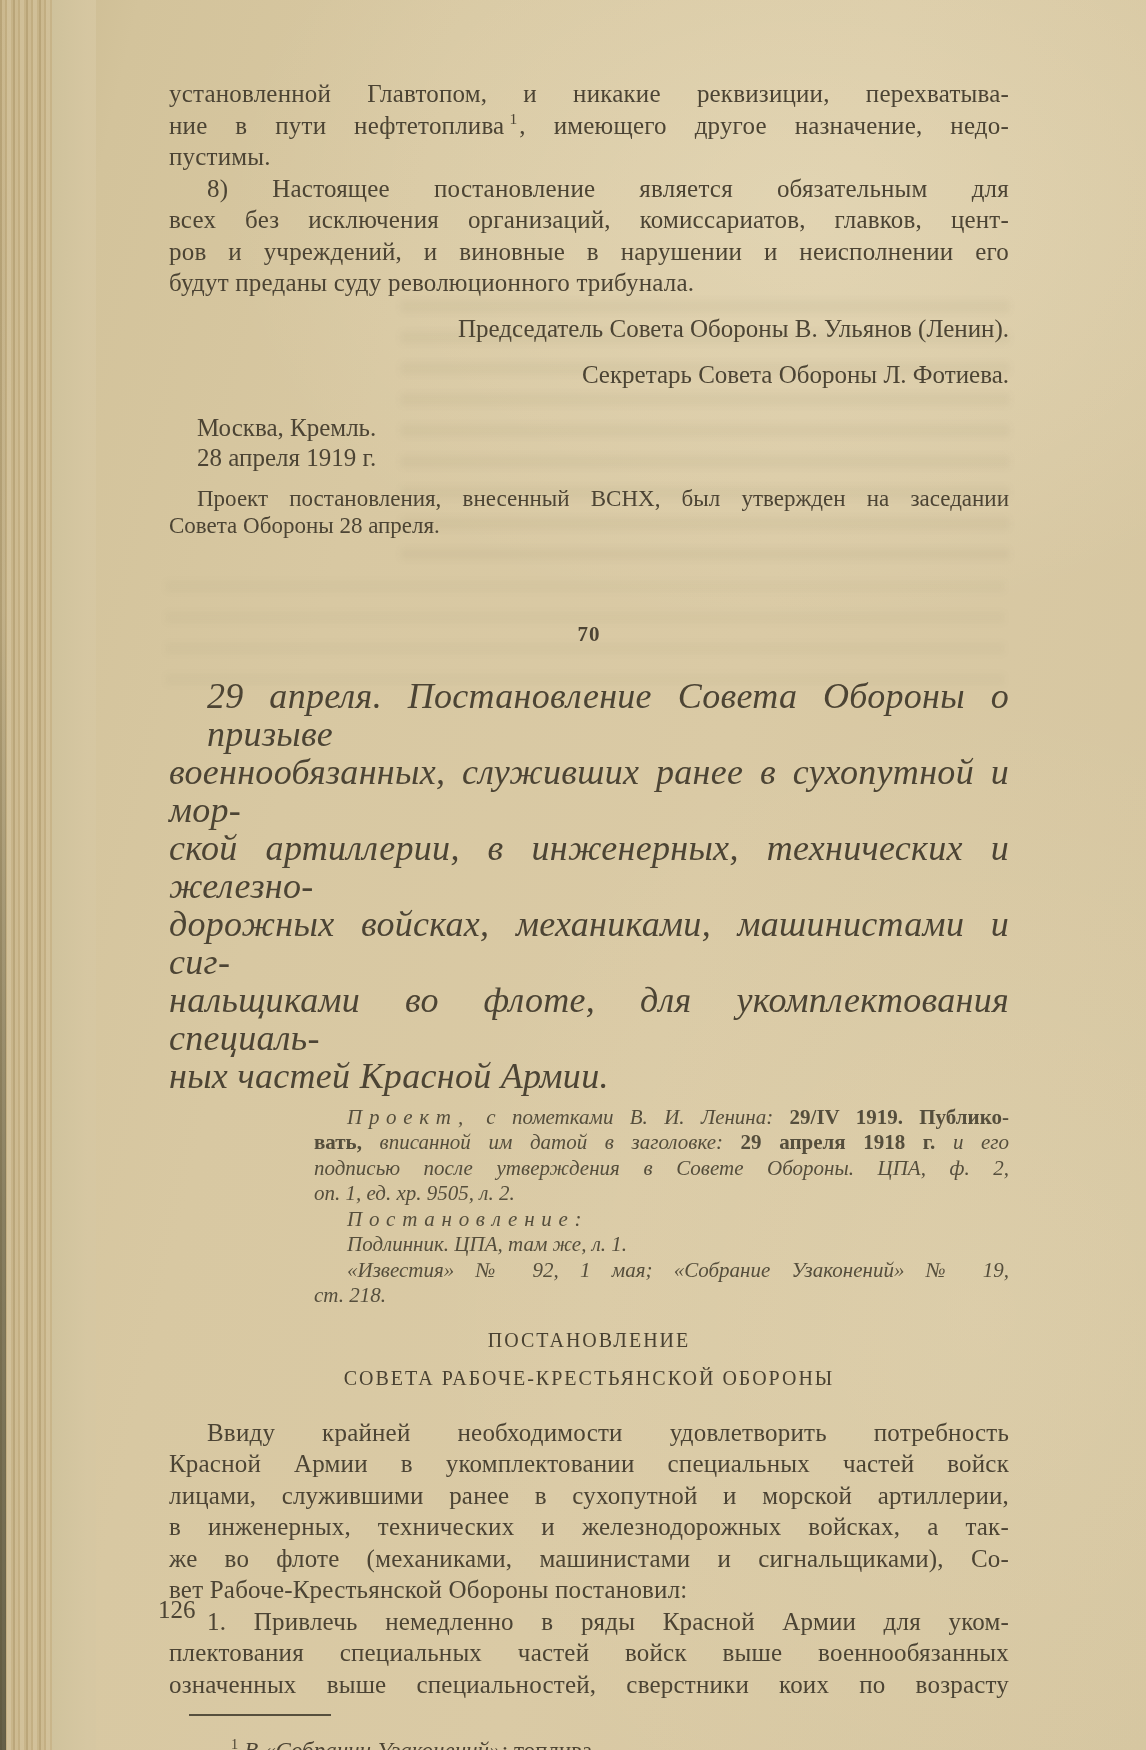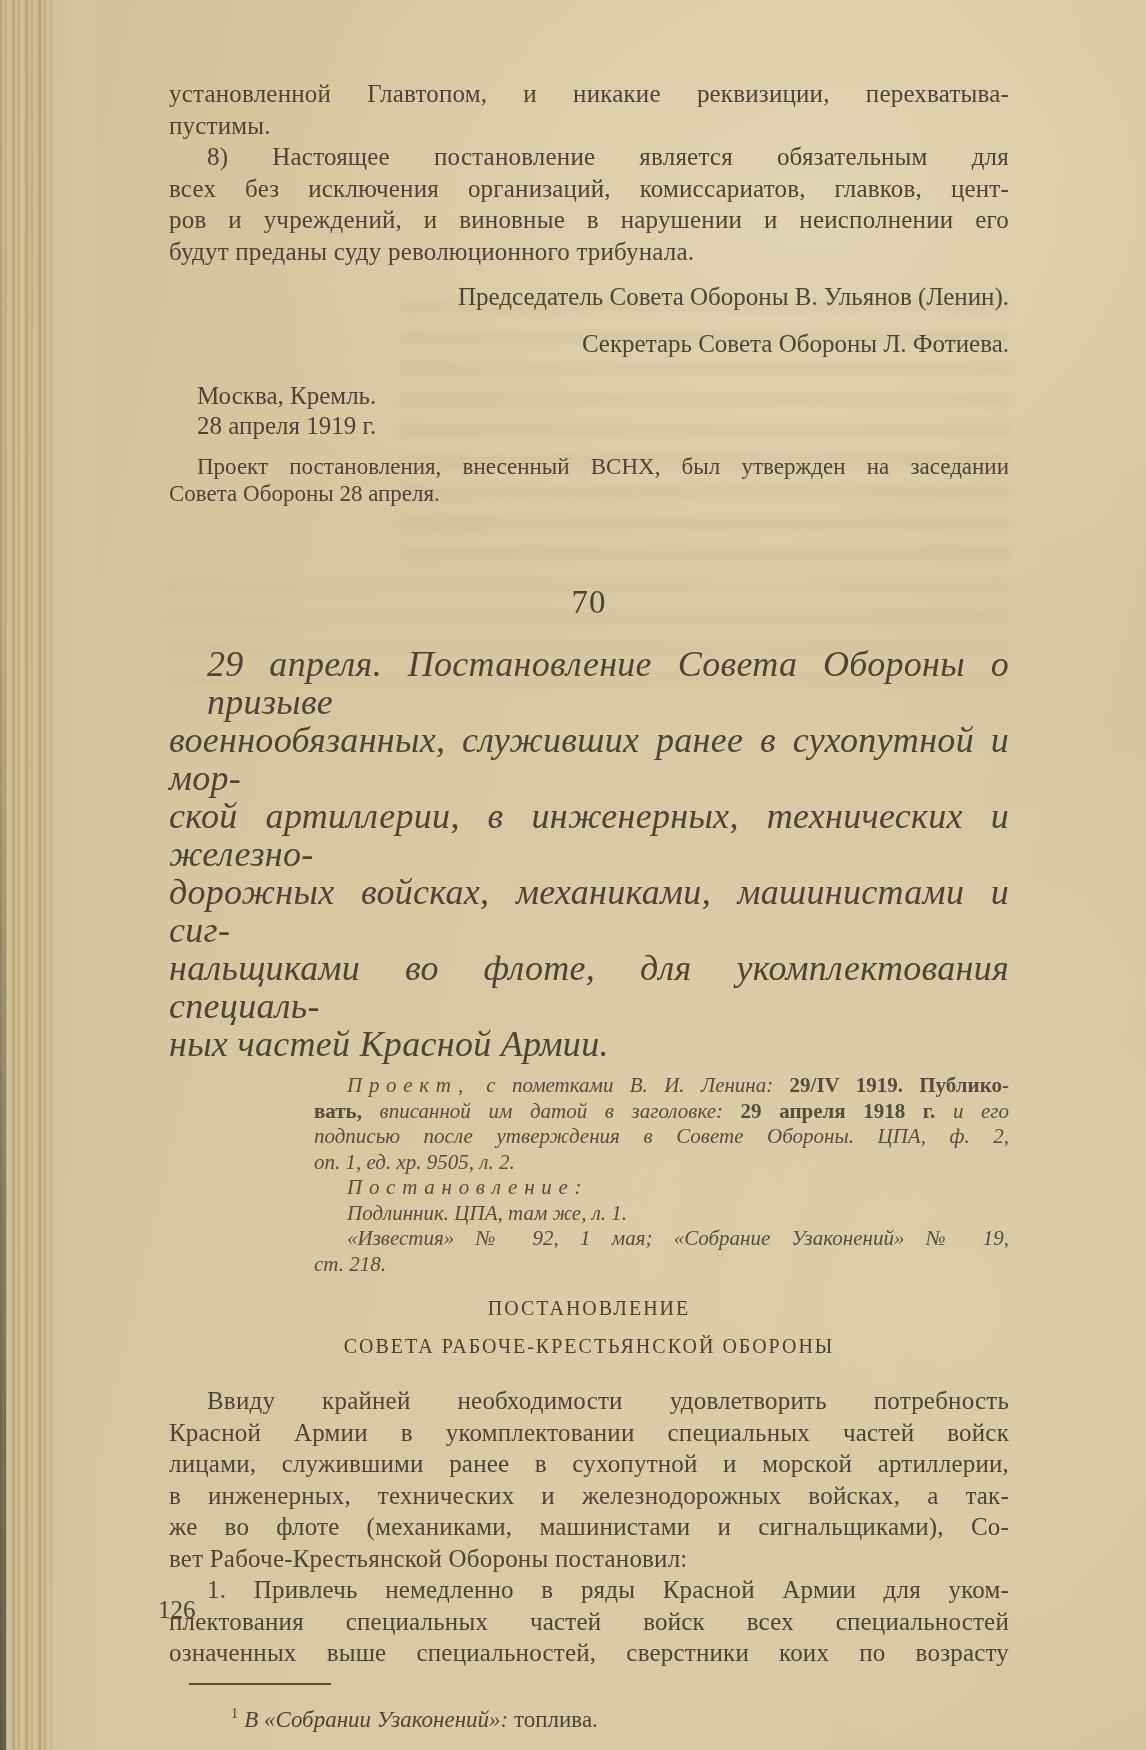--- a/index.html
+++ b/index.html
@@ -68,23 +68,24 @@
   .placedate { margin-top: 22px; padding-left: 28px; }
   .placedate .line { font-size: 25px; line-height: 30px; }
 
   .ed-note { margin-top: 12px; }
   .ed-note .line { font-size: 23px; line-height: 27px; }
   .ed-note .first { padding-left: 28px; }
 
   .sec-num {
     margin-top: 78px;
     text-align: center;
-    font-size: 33px;
+    font-size: 21px;
     line-height: 34px;
     letter-spacing: 1px;
+    font-weight: bold;
   }
 
   .decree-title { margin-top: 26px; font-style: italic; }
   .decree-title .line { font-size: 36px; line-height: 38px; letter-spacing: 0.3px; }
 
   .source-note {
     margin-top: 10px;
     margin-left: 145px;
     width: 695px;
     font-style: italic;
@@ -128,20 +129,21 @@
   <div class="edge-band"></div>
   <div class="edge-dark"></div>
 
   <div class="ghost ghost-a"></div>
   <div class="ghost ghost-b"></div>
 
   <div class="content">
 
     <div class="body-text">
       <span class="line j">установленной Главтопом, и никакие реквизиции, перехватыва-</span>
+      <span class="line j"><span>ние в пути нефтетоплива</span><sup class="fnm">1</sup><span>, имеющего другое назначение, недо-</span></span>
       <span class="line">пустимы.</span>
 
       <span class="line j ind">8) Настоящее постановление является обязательным для</span>
       <span class="line j">всех без исключения организаций, комиссариатов, главков, цент-</span>
       <span class="line j">ров и учреждений, и виновные в нарушении и неисполнении его</span>
       <span class="line">будут преданы суду революционного трибунала.</span>
     </div>
 
     <div class="sig sig-1">Председатель Совета Обороны В. Ульянов (Ленин).</div>
     <div class="sig sig-2">Секретарь Совета Обороны Л. Фотиева.</div>
@@ -184,21 +186,21 @@
     </div>
 
     <div class="body-text decree-body">
       <span class="line j ind">Ввиду крайней необходимости удовлетворить потребность</span>
       <span class="line j">Красной Армии в укомплектовании специальных частей войск</span>
       <span class="line j">лицами, служившими ранее в сухопутной и морской артиллерии,</span>
       <span class="line j">в инженерных, технических и железнодорожных войсках, а так-</span>
       <span class="line j">же во флоте (механиками, машинистами и сигнальщиками), Со-</span>
       <span class="line">вет Рабоче-Крестьянской Обороны постановил:</span>
       <span class="line j ind">1. Привлечь немедленно в ряды Красной Армии для уком-</span>
-      <span class="line j">плектования специальных частей войск всех специальностей</span>
+      <span class="line j">плектования специальных частей войск выше военнообязанных</span>
       <span class="line j">означенных выше специальностей, сверстники коих по возрасту</span>
     </div>
 
     <div class="fn-rule"></div>
 
     <div class="footnote"><sup class="fnm2">1</sup><span class="it">В «Собрании Узаконений»:</span><span> топлива.</span></div>
 
   </div>
 
   <div class="page-number">126</div>

